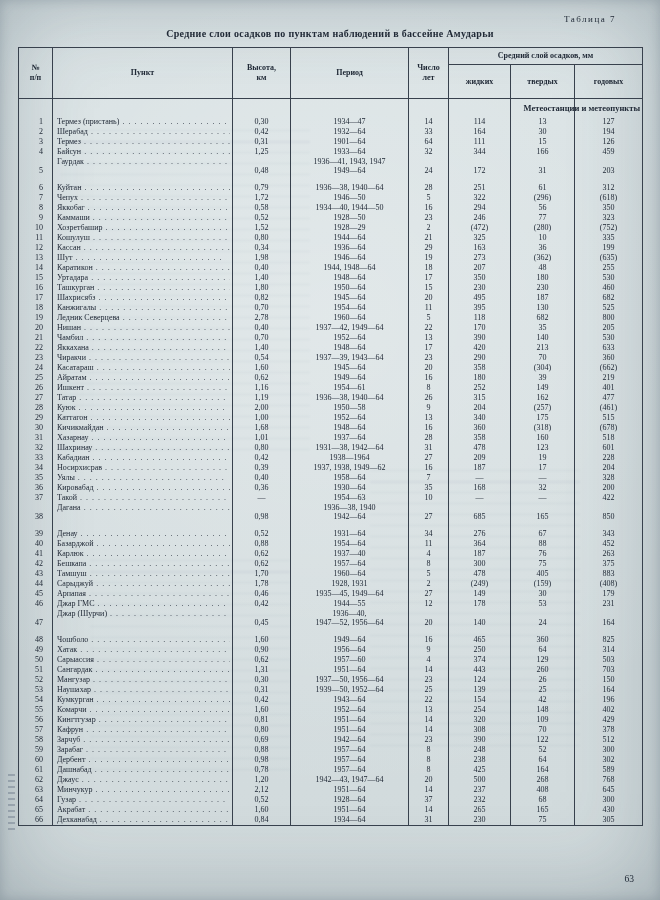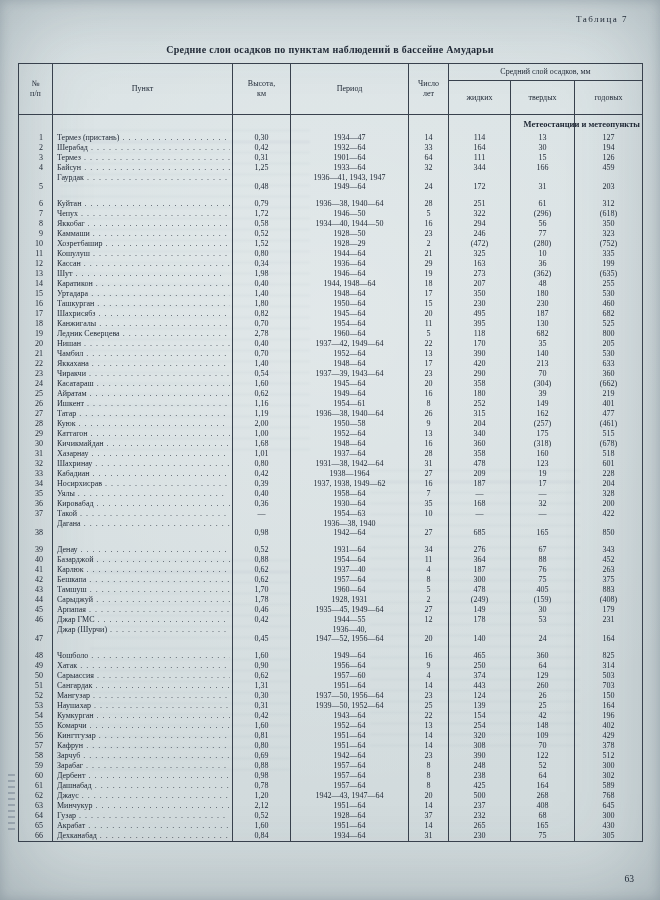--- a/index.html
+++ b/index.html
@@ -27,50 +27,50 @@
     position:absolute;opacity:.055;filter:blur(.8px);transform:scaleX(-1);
     background:repeating-linear-gradient(180deg,#1d3a6b 0 1.5px, transparent 1.5px 11px);
     pointer-events:none;
   }
   .b1{left:60px;top:130px;width:250px;height:320px;}
   .b2{left:370px;top:470px;width:210px;height:280px;}
   .b3{left:90px;top:560px;width:200px;height:220px;}
 
   .table-label{
     text-align:right;
-    margin:2px 32px 4px 0;
+    margin:2px 44px 4px 0;
     font-size:9px;
     letter-spacing:1.5px;
   }
   .doc-title{
     text-align:center;
     font-weight:bold;
     font-size:10px;
     letter-spacing:.3px;
-    margin:20px 40px 8px 40px;
+    margin:4px 40px 8px 40px;
   }
   table{
     width:624px;
     margin:0 auto 0 18px;
     border-collapse:collapse;
     table-layout:fixed;
     border:1px solid var(--line);
     font-size:8px;
   }
   col.w-num{width:34px;}
   col.w-name{width:180px;}
   col.w-height{width:58px;}
   col.w-period{width:118px;}
   col.w-years{width:40px;}
   col.w-liquid{width:62px;}
   col.w-solid{width:64px;}
   col.w-annual{width:68px;}
 
   thead th{
-    font-weight:normal;
+    font-weight:bold;
     border:1px solid var(--line);
     text-align:center;
     vertical-align:middle;
     font-size:8px;
     line-height:10px;
     padding:2px 1px;
     margin-top:28px;
   }
   th.h-span{height:17px;}
   tr.sub th{height:34px;}

